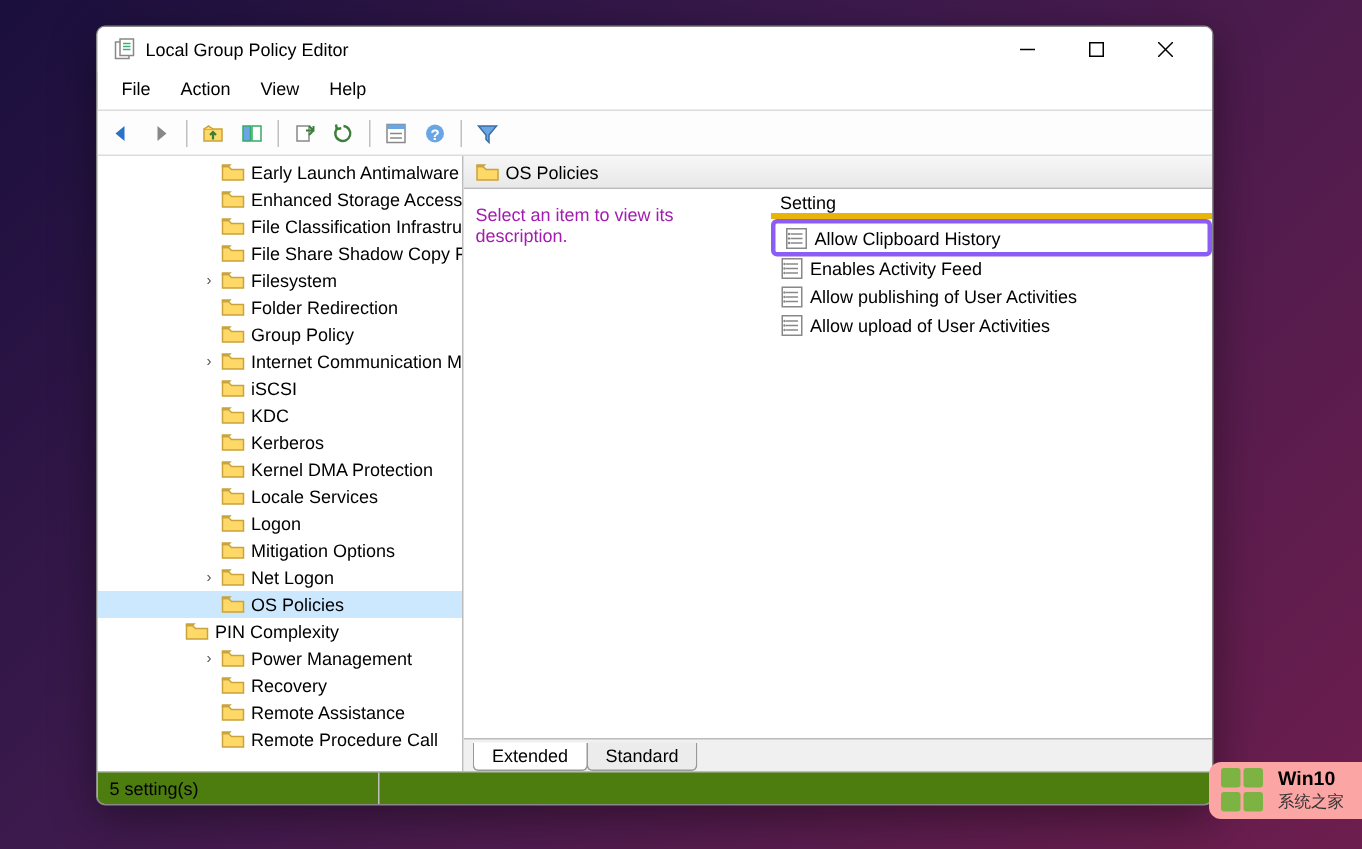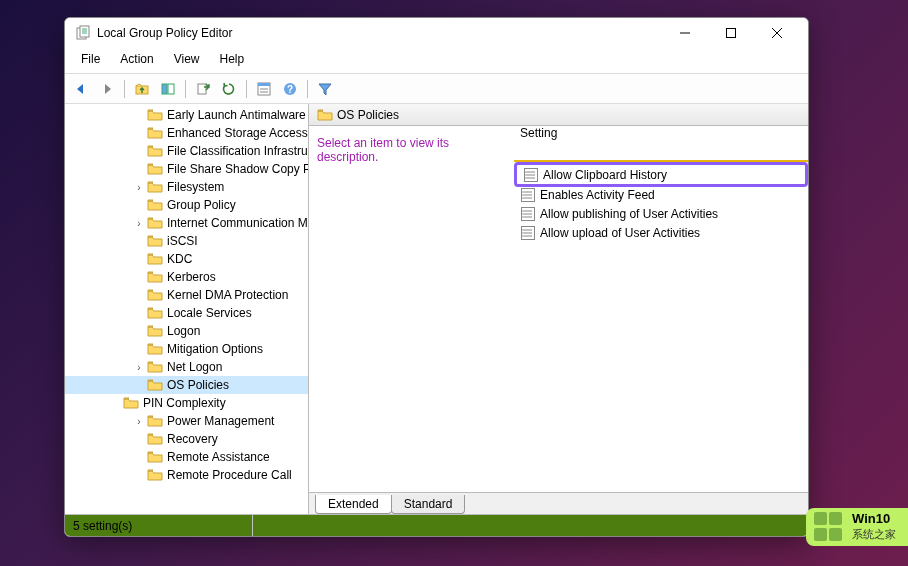--- a/index.html
+++ b/index.html
@@ -91,24 +91,24 @@
     border-bottom: 1px solid #bbb;
     display: flex;
     align-items: center;
     padding-left: 6px;
     font-size: 12px;
   }
   .right-body { flex: 1; display: flex; overflow: hidden; }
   .desc-col { width: 205px; padding: 10px 8px; font-size: 12px; color: #a21caf; border-right: 1px solid transparent; }
   .settings-col { flex: 1; display: flex; flex-direction: column; overflow: hidden; }
   .settings-header {
-    height: 36px;
-    display: flex;
-    align-items: flex-start;
-    border-bottom: 2px solid #eab308;
+    height: 20px;
+    display: flex;
+    align-items: flex-end;
+    border-bottom: 4px solid #eab308;
     padding-left: 6px;
     font-size: 12px;
     background: #fff;
   }
   .settings-list { padding: 2px 0; }
   .setting-item {
     display: flex;
     align-items: center;
     height: 19px;
     padding-left: 6px;
@@ -147,21 +147,21 @@
     background: #4d7c0f;
   }
   .status-cell { border-right: 1px solid #c0c0c0; padding-right: 120px; height: 100%; display: flex; align-items: center; }
   .watermark {
     position: absolute;
     right: 0;
     bottom: 20px;
     display: flex;
     align-items: center;
     gap: 8px;
-    background: #bef264;
+    background: #fca5a5;
     padding: 4px 12px 4px 8px;
     border-radius: 8px 0 0 8px;
   }
   .wm-logo { display: flex; gap: 2px; flex-wrap: wrap; width: 30px; height: 30px; }
   .wm-sq { width: 13px; height: 13px; background: #7cb342; border-radius: 2px; }
   .wm-text { font-size: 13px; font-weight: 600; line-height: 1.1; }
   .wm-sub { font-size: 11px; color: #333; }
   
   .tree-scroll::-webkit-scrollbar { height: 16px; }
   .tree-scroll::-webkit-scrollbar-thumb { background: #c2c2c2; border: 3px solid #f0f0f0; border-radius: 8px; }
@@ -305,20 +305,28 @@
               </svg>
               <span class="tree-label">File Share Shadow Copy Provider</span>
             </div>
             <div class="tree-item" style="padding-left: 68px;">
               <span class="expander">›</span>
               <svg class="folder-ico" viewBox="0 0 16 16">
                 <path d="M1 4 L5 4 L7 6 L15 6 L15 13 L1 13 Z" fill="#ffd968" stroke="#c9a33b"></path>
                 <path d="M1 4 L5 4 L6 3 L1 3 Z" fill="#e6c25a" stroke="#c9a33b"></path>
               </svg>
               <span class="tree-label">Filesystem</span>
+            </div>
+            <div class="tree-item" style="padding-left: 68px;">
+              <span class="expander"></span>
+              <svg class="folder-ico" viewBox="0 0 16 16">
+                <path d="M1 4 L5 4 L7 6 L15 6 L15 13 L1 13 Z" fill="#ffd968" stroke="#c9a33b"></path>
+                <path d="M1 4 L5 4 L6 3 L1 3 Z" fill="#e6c25a" stroke="#c9a33b"></path>
+              </svg>
+              <span class="tree-label">Folder Redirection</span>
             </div>
             <div class="tree-item" style="padding-left: 68px;">
               <span class="expander"></span>
               <svg class="folder-ico" viewBox="0 0 16 16">
                 <path d="M1 4 L5 4 L7 6 L15 6 L15 13 L1 13 Z" fill="#ffd968" stroke="#c9a33b"></path>
                 <path d="M1 4 L5 4 L6 3 L1 3 Z" fill="#e6c25a" stroke="#c9a33b"></path>
               </svg>
               <span class="tree-label">Group Policy</span>
             </div>
             <div class="tree-item" style="padding-left: 68px;">

